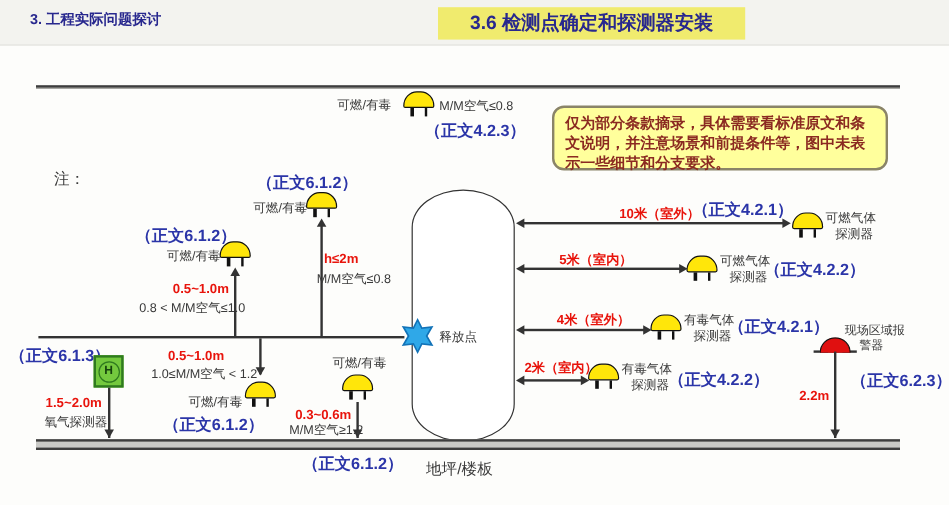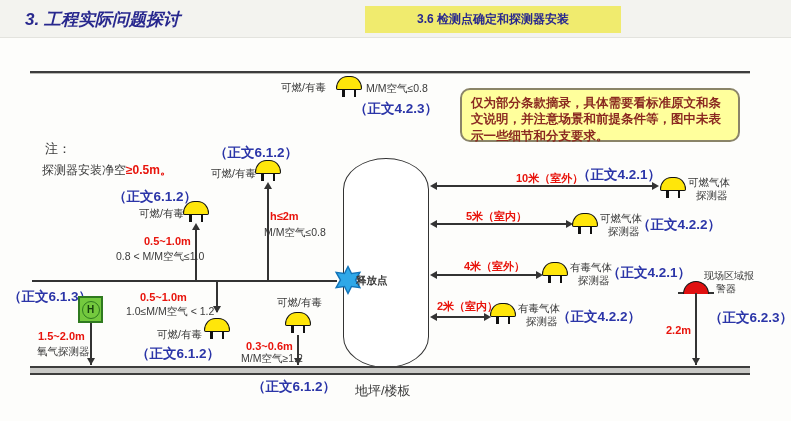--- a/index.html
+++ b/index.html
@@ -1,23 +1,23 @@
 <!DOCTYPE html>
 <html><head>
 <meta charset="utf-8">
 <style>
   * { margin:0; padding:0; box-sizing:border-box; }
   html,body { width:791px; height:421px; }
   body { font-family:"Liberation Sans","DejaVu Sans",sans-serif; background:#fbfbf8; }
   #canvas { position:relative; width:791px; height:421px; overflow:hidden; background:#fdfdfb; }
 
   .header-strip { position:absolute; left:0; top:0; width:791px; height:38px; background:#f3f3ef; border-bottom:1px solid #e3e3de; }
-  .page-title { position:absolute; left:25px; top:8px; font-size:17px; font-weight:bold; color:#28288e;font-style:italic; }
+  .page-title { position:absolute; left:25px; top:8px; font-size:12px; font-weight:bold; color:#28288e; }
   .section-chip { position:absolute; left:365px; top:6px; width:256px; height:27px; background:#f0eb6e; display:flex; align-items:center; justify-content:center; }
-  .section-chip span { font-size:12px; font-weight:bold; color:#28288e; white-space:nowrap;text-align:center; }
+  .section-chip span { font-size:16px; font-weight:bold; color:#28288e; white-space:nowrap;text-align:center; }
 
   .lbl   { position:absolute; font-size:10.5px; color:#3a3a3a; white-space:nowrap; }
   .lbl13 { position:absolute; font-size:13px; color:#3a3a3a; white-space:nowrap; }
   .ref   { position:absolute; font-size:13.5px; font-weight:bold; color:#2b35a8; white-space:nowrap; }
   .dist  { position:absolute; font-size:11px; font-weight:bold; color:#e8140c; white-space:nowrap; }
   .formula { position:absolute; font-size:10.5px; color:#3a3a3a; white-space:nowrap; }
   .two-line { line-height:1.25; }
 
   .ceiling-line { position:absolute; left:30px; top:71px; width:720px; height:3px; background:#3d3d3d; border-bottom:1px solid #b9b9b4; }
   .floor-bar { position:absolute; left:30px; top:366px; width:720px; height:9px; background:#c9c9c6; border-top:2px solid #3d3d3d; border-bottom:2px solid #3d3d3d; }
@@ -64,23 +64,20 @@
   <div class="lbl" style="left:281px; top:81px;">可燃/有毒</div>
   <div class="det" style="left:336px; top:76px;">
       <div class="dome"></div>
     </div>
   <div class="formula" style="left:366px; top:82px;">M/M空气≤0.8</div>
   <div class="ref" style="left:354px; top:100px;">（正文4.2.3）</div>
 
   <div class="note-box">仅为部分条款摘录，具体需要看标准原文和条文说明，并注意场景和前提条件等，图中未表示一些细节和分支要求。</div>
 
   <div class="lbl13" style="left:45px; top:140px;">注：</div>
-  <div class="lbl" style="left:42px; top:162px; font-size:12px;">
-    <span>探测器安装净空</span><span style="color:#e8140c; font-weight:bold;">≥0.5m。</span>
-  </div>
 
   <div class="ref" style="left:113px; top:188px;">（正文6.1.2）</div>
   <div class="lbl" style="left:139px; top:207px;">可燃/有毒</div>
   <div class="det" style="left:183px; top:201px;">
       <div class="dome"></div>
     </div>
   <div class="vline" style="left:195px; top:226px; height:54px;"></div>
   <div class="ah ah-up" style="left:192px; top:223px;"></div>
   <div class="dist" style="left:144px; top:235px;">0.5~1.0m</div>
   <div class="formula" style="left:116px; top:250px;">0.8 &lt; M/M空气≤1.0</div>
@@ -95,21 +92,21 @@
   <div class="dist" style="left:270px; top:210px;">h≤2m</div>
   <div class="formula" style="left:264px; top:226px;">M/M空气≤0.8</div>
 
   <div class="hline" style="left:32px; top:280px; width:305px;"></div>
 
   <div class="tank"></div>
 
   <div class="star-outer">
       <div class="star-inner"></div>
     </div>
-  <div class="lbl" style="left:356px; top:274px;font-weight:bold;">释放点</div>
+  <div class="lbl" style="left:366px; top:274px;">释放点</div>
 
   <div class="hline" style="left:436px; top:185px; width:218px;"></div>
   <div class="ah ah-left" style="left:430px; top:182px;"></div>
   <div class="ah ah-right" style="left:652px; top:182px;"></div>
   <div class="dist" style="left:516px; top:171px;">10米（室外）</div>
   <div class="ref" style="left:577px; top:166px;">（正文4.2.1）</div>
   <div class="det" style="left:660px; top:177px;">
       <div class="dome"></div>
     </div>
   <div class="lbl two-line" style="left:688px; top:176px;">

